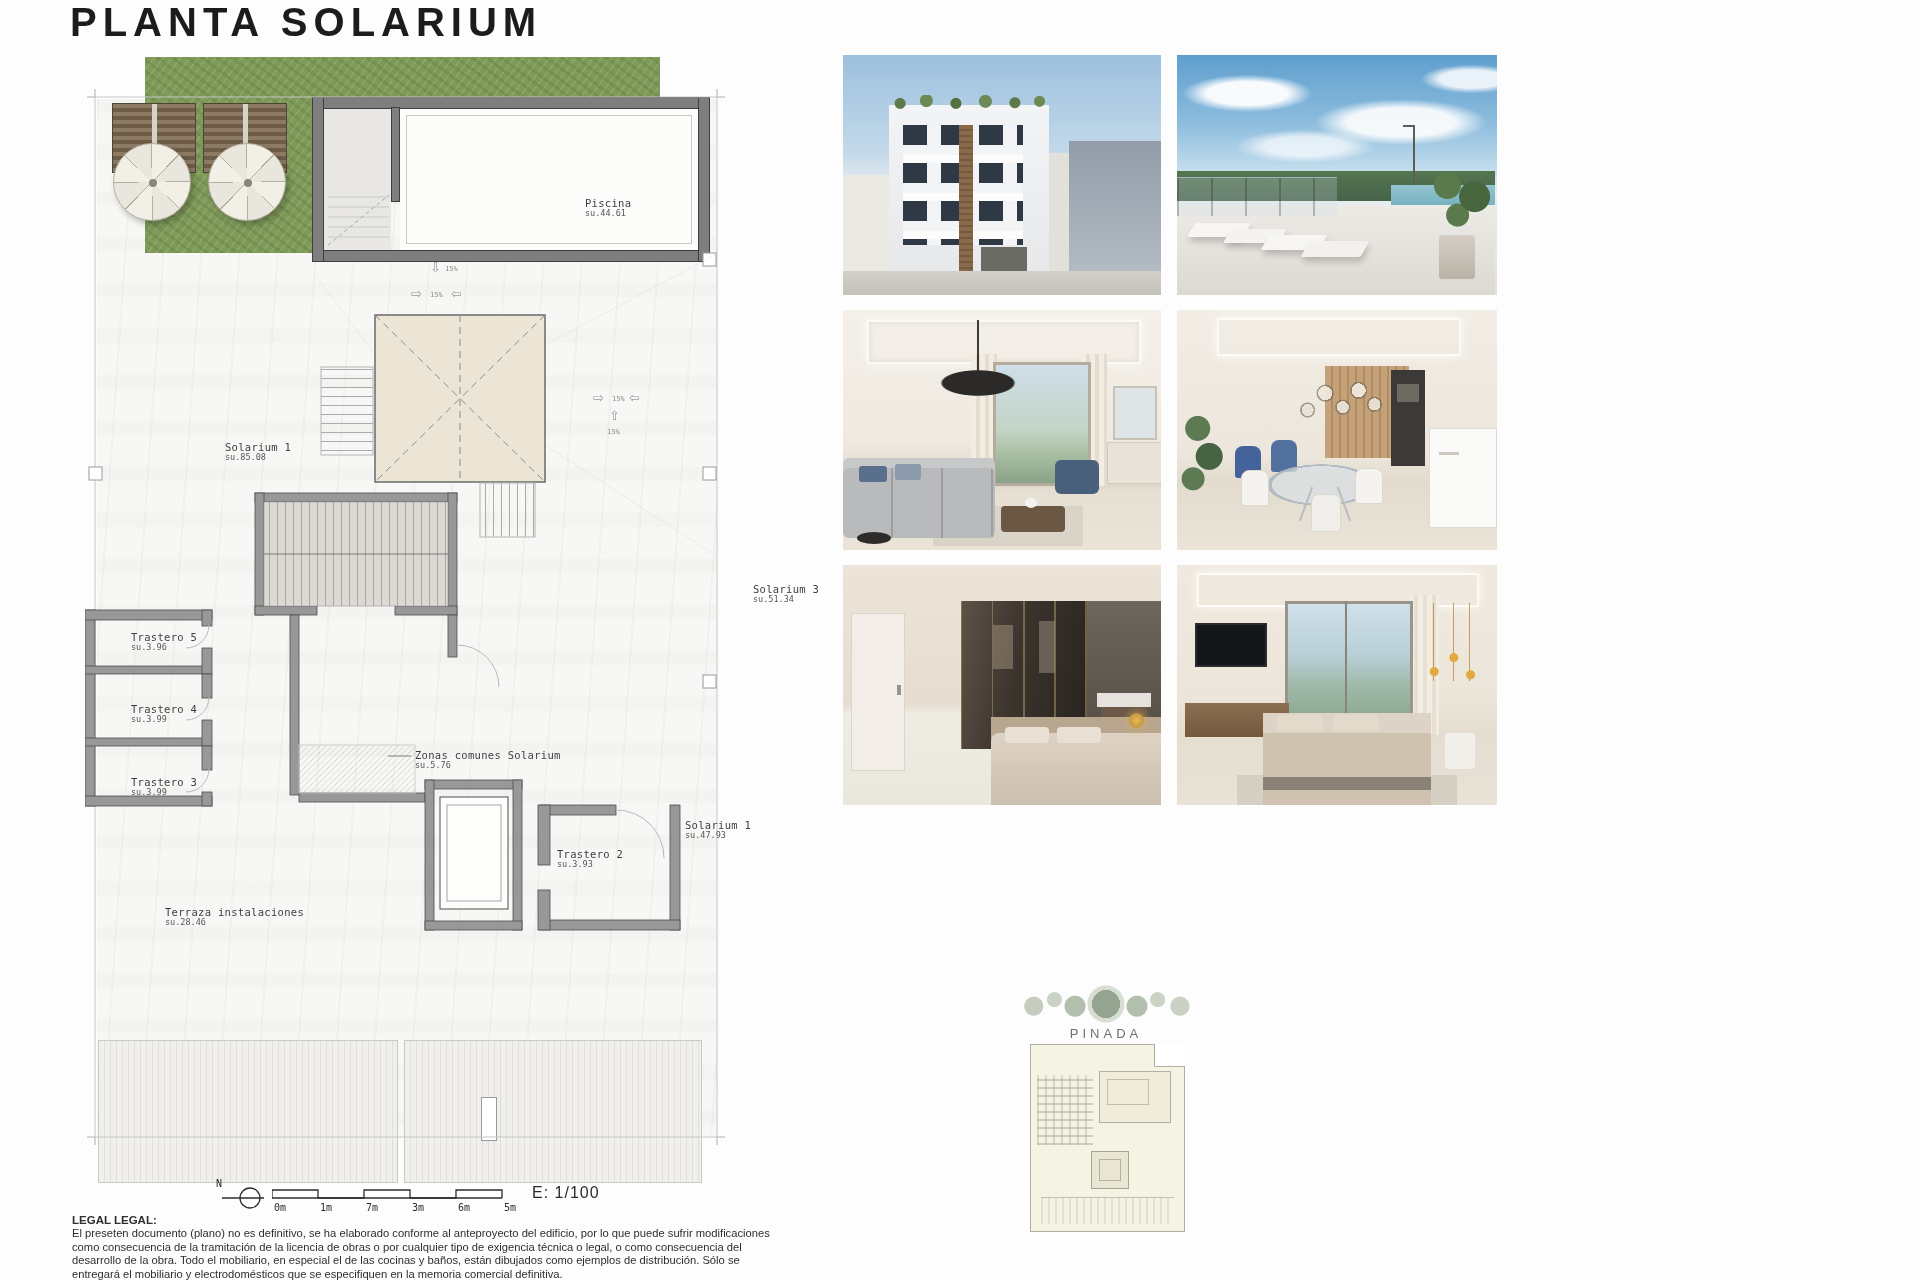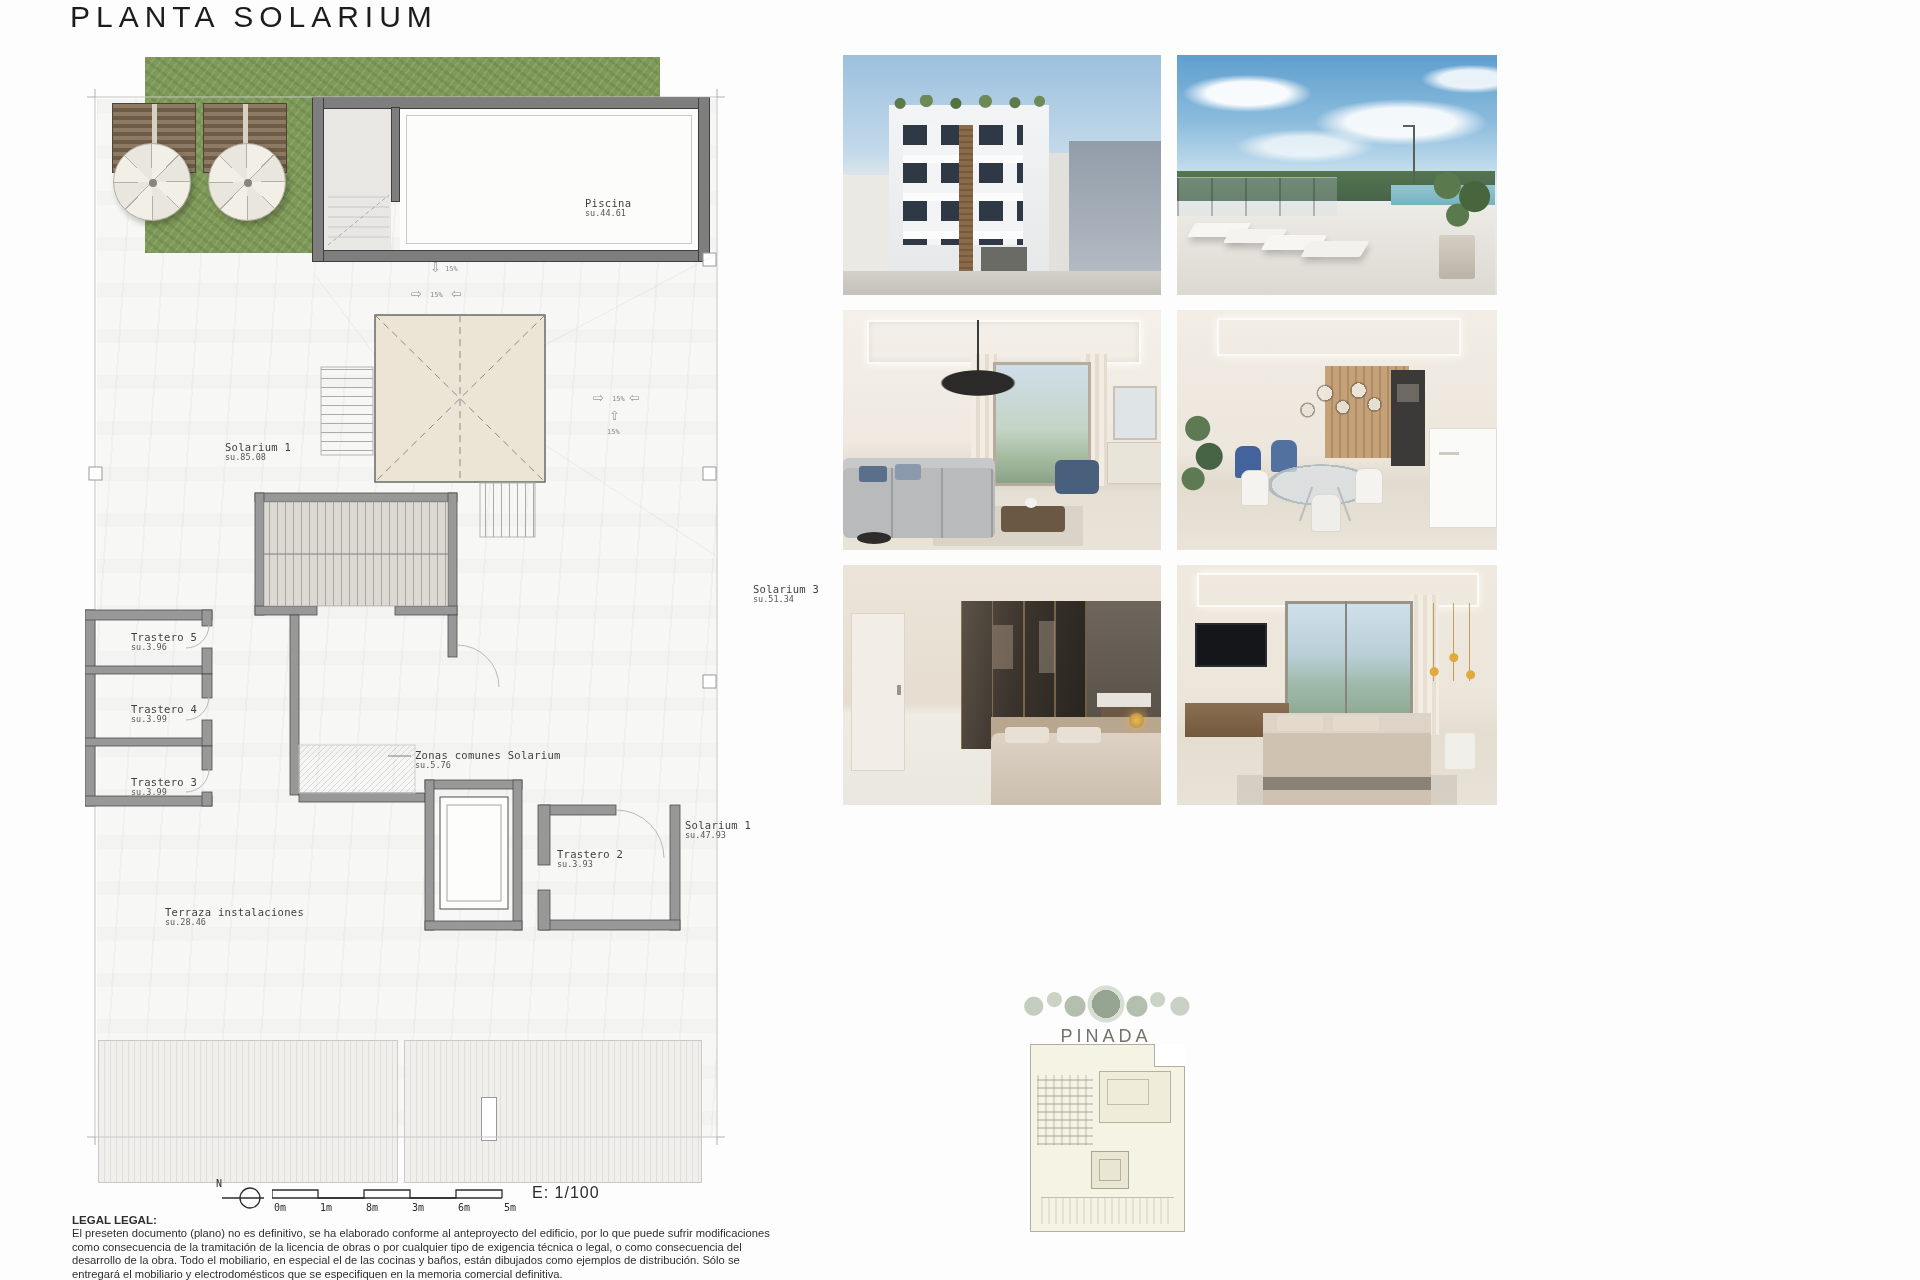--- a/index.html
+++ b/index.html
@@ -1,20 +1,20 @@
 <!DOCTYPE html>
 <html><head>
 <meta charset="utf-8">
 <style>
   html,body{margin:0;padding:0;background:#fff}
   .page{position:relative;width:1920px;height:1280px;background:#fdfdfd;font-family:"Liberation Sans",sans-serif;overflow:hidden}
   .a{position:absolute}
   .ph i{position:absolute;display:block;font-style:normal}
   
-  .title{position:absolute;left:70px;top:0px;font-size:30px;font-weight:400;letter-spacing:6px;color:#1c1c1c;font-family:"Liberation Sans",sans-serif}
+  .title{position:absolute;left:70px;top:0px;font-size:40px;font-weight:700;letter-spacing:6px;color:#1c1c1c;font-family:"Liberation Sans",sans-serif}
   
   .plan{position:absolute;left:85px;top:45px;width:660px;height:1140px}
   .floor{position:absolute;left:12px;top:54px;width:620px;height:1038px;background:#f7f7f5;
     background-image:repeating-linear-gradient(94deg,rgba(120,120,115,0.05) 0 2px,transparent 2px 38px),
                      repeating-linear-gradient(180deg,rgba(150,150,145,0.04) 0 14px,transparent 14px 46px)}
   .lawn{background:#7e9a58;background-image:repeating-linear-gradient(37deg,rgba(55,75,35,0.14) 0 3px,transparent 3px 9px),repeating-linear-gradient(127deg,rgba(225,235,205,0.12) 0 2px,transparent 2px 7px)}
   .deck{background:repeating-linear-gradient(180deg,#8d7a64 0 4px,#6e5c47 4px 8px);border:1px solid #4e4337;box-sizing:border-box}
   .deckgap{position:absolute;top:0;bottom:0;left:39px;width:5px;background:#d8d2c6}
   .umb{position:absolute;width:78px;height:78px;border-radius:50%;border:1px solid #b2ad9f;box-sizing:border-box;box-shadow:3px 4px 6px rgba(0,0,0,0.25);
     background:conic-gradient(#f2efe7 0deg 43deg,#b5b0a4 43deg 45deg,#e9e6dd 45deg 88deg,#b5b0a4 88deg 90deg,#f2efe7 90deg 133deg,#b5b0a4 133deg 135deg,#e9e6dd 135deg 178deg,#b5b0a4 178deg 180deg,#f2efe7 180deg 223deg,#b5b0a4 223deg 225deg,#e9e6dd 225deg 268deg,#b5b0a4 268deg 270deg,#f2efe7 270deg 313deg,#b5b0a4 313deg 315deg,#e9e6dd 315deg 358deg,#b5b0a4 358deg 360deg)}
@@ -41,21 +41,21 @@
   .ph{position:relative;overflow:hidden;background:#ddd}
   
   .garland{position:absolute;left:1020px;top:982px;width:172px;height:44px;
     background-image:radial-gradient(circle at 8% 55%,rgba(150,165,140,0.55) 0 9px,transparent 10px),
       radial-gradient(circle at 20% 40%,rgba(170,183,160,0.6) 0 7px,transparent 8px),
       radial-gradient(circle at 32% 55%,rgba(140,158,130,0.65) 0 10px,transparent 11px),
       radial-gradient(circle at 50% 50%,rgba(120,140,115,0.78) 0 14px,rgba(160,175,150,0.4) 14px 18px,transparent 19px),
       radial-gradient(circle at 68% 55%,rgba(140,158,130,0.65) 0 10px,transparent 11px),
       radial-gradient(circle at 80% 40%,rgba(170,183,160,0.6) 0 7px,transparent 8px),
       radial-gradient(circle at 93% 55%,rgba(150,165,140,0.5) 0 9px,transparent 10px)}
-  .brand{position:absolute;left:1020px;top:1026px;width:172px;text-align:center;font-size:18px;letter-spacing:4px;color:#72726a}
+  .brand{position:absolute;left:1020px;top:1026px;width:172px;text-align:center;font-size:13px;letter-spacing:4px;color:#72726a}
   .thumb{position:absolute;left:1030px;top:1044px;width:155px;height:188px;background:#f5f3e4;border:1px solid #b3af9e;box-sizing:border-box}
   .summary{position:absolute;left:1206px;top:1050px;font-size:29px;font-weight:bold;color:#474747;line-height:37px;letter-spacing:0.5px}
 </style>
 </head>
 <body>
 
 <div class="page">
 
   <div class="title">PLANTA SOLARIUM</div>
 
@@ -222,21 +222,21 @@
   <svg class="a" style="left:222px;top:1182px" width="46" height="32">
     <line x1="0" y1="16" x2="42" y2="16" stroke="#2d2d2d" stroke-width="1.3"></line>
     <circle cx="28" cy="16" r="10" fill="none" stroke="#2d2d2d" stroke-width="1.3"></circle>
   </svg>
   <svg class="a" style="left:272px;top:1184px" width="234" height="18">
     <path d="M0,14 L0,6 L46,6 L46,14 L92,14 L92,6 L138,6 L138,14 L184,14 L184,6 L230,6 L230,14" fill="none" stroke="#2d2d2d" stroke-width="1.3"></path>
     <line x1="0" y1="14" x2="230" y2="14" stroke="#2d2d2d" stroke-width="1.3"></line>
   </svg>
   <span class="tick" style="left:274px">0m</span>
   <span class="tick" style="left:320px">1m</span>
-  <span class="tick" style="left:366px">8m</span>
+  <span class="tick" style="left:366px">7m</span>
   <span class="tick" style="left:412px">3m</span>
   <span class="tick" style="left:458px">6m</span>
   <span class="tick" style="left:504px">5m</span>
   <span class="ratio">E: 1/100</span>
 
   <div class="legal">
     <div class="h">LEGAL LEGAL:</div>
     <div class="b">El preseten documento (plano) no es definitivo, se ha elaborado conforme al anteproyecto del edificio, por lo que puede sufrir modificaciones como consecuencia de la tramitación de la licencia de obras o por cualquier tipo de exigencia técnica o legal, o como consecuencia del desarrollo de la obra. Todo el mobiliario, en especial el de las cocinas y baños, están dibujados como ejemplos de distribución. Sólo se entregará el mobiliario y electrodomésticos que se especifiquen en la memoria comercial definitiva.</div>
 
   </div>

